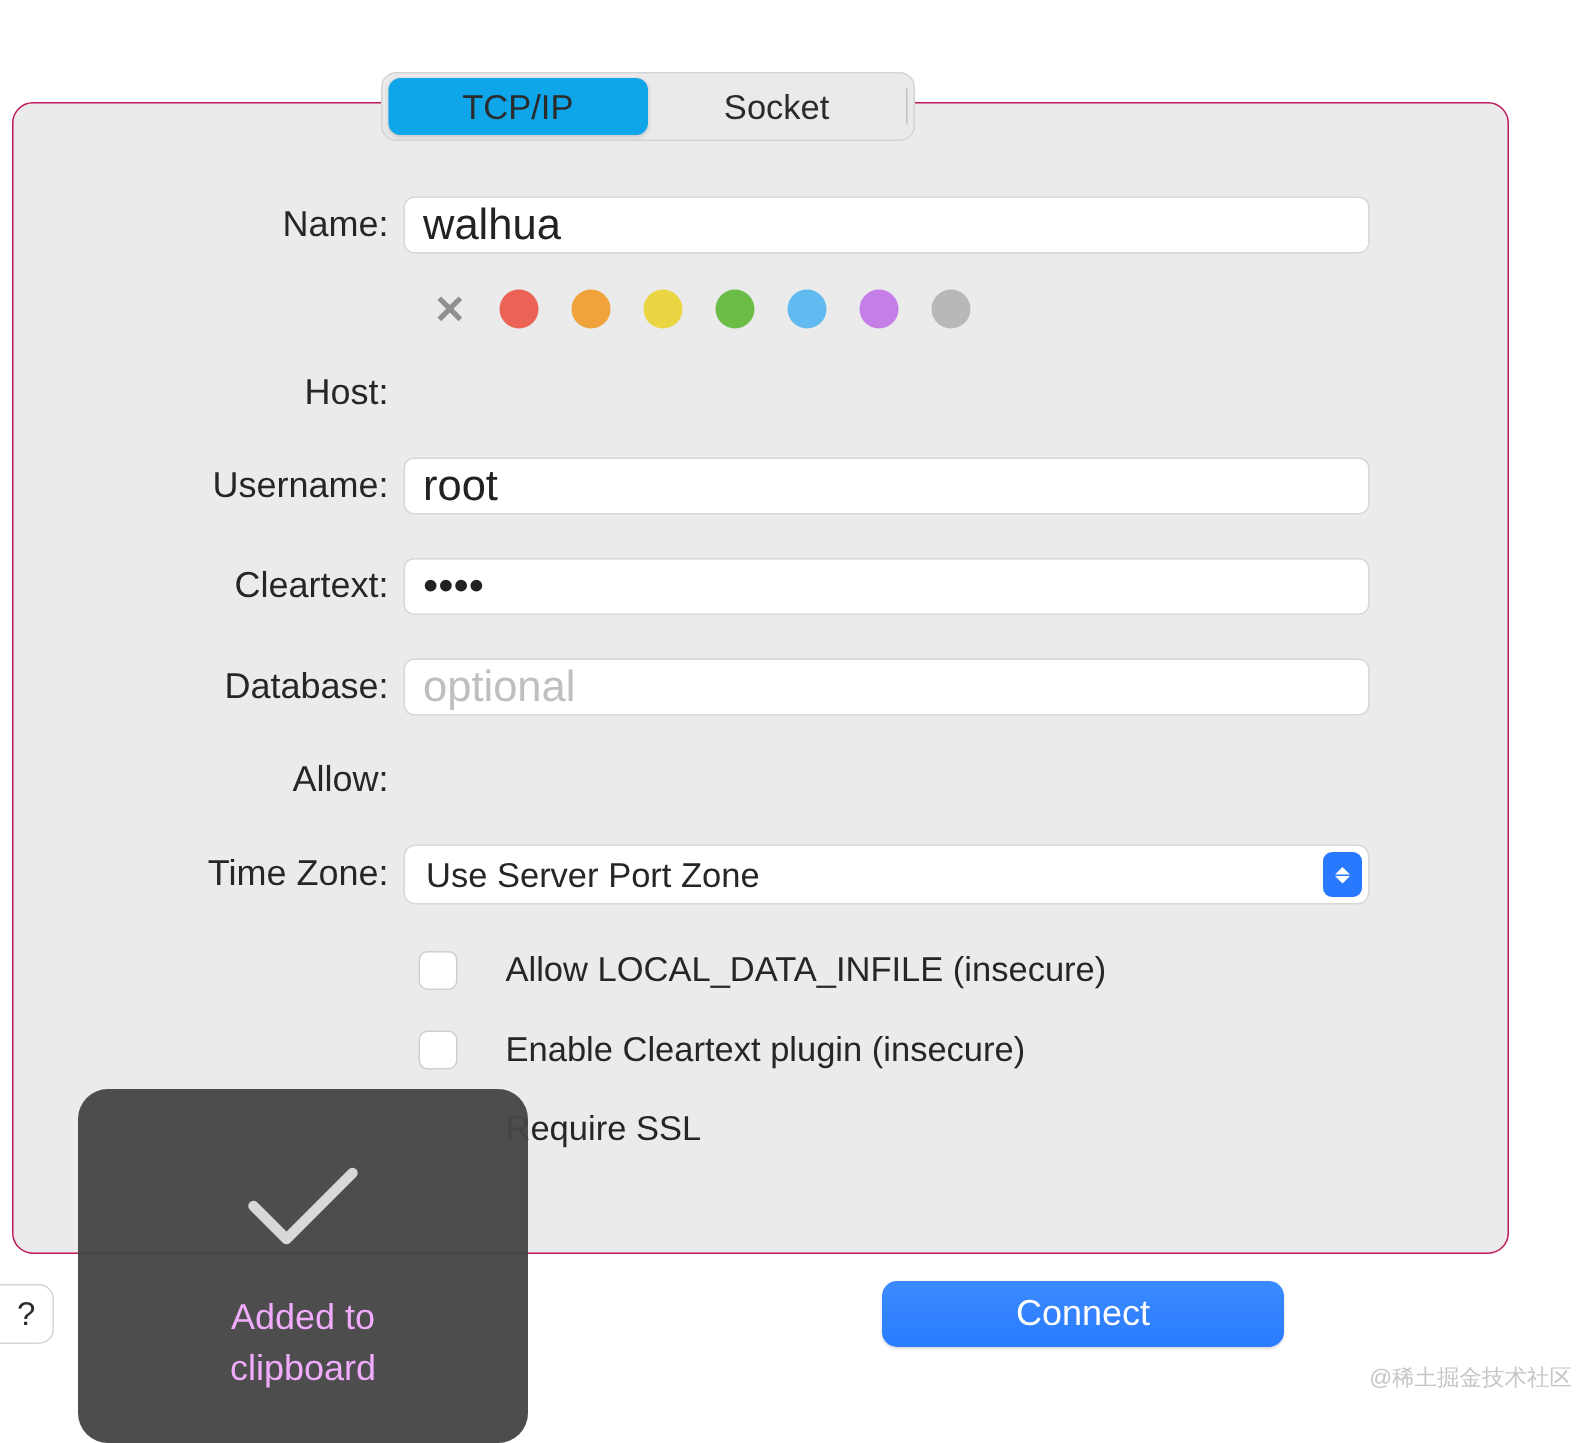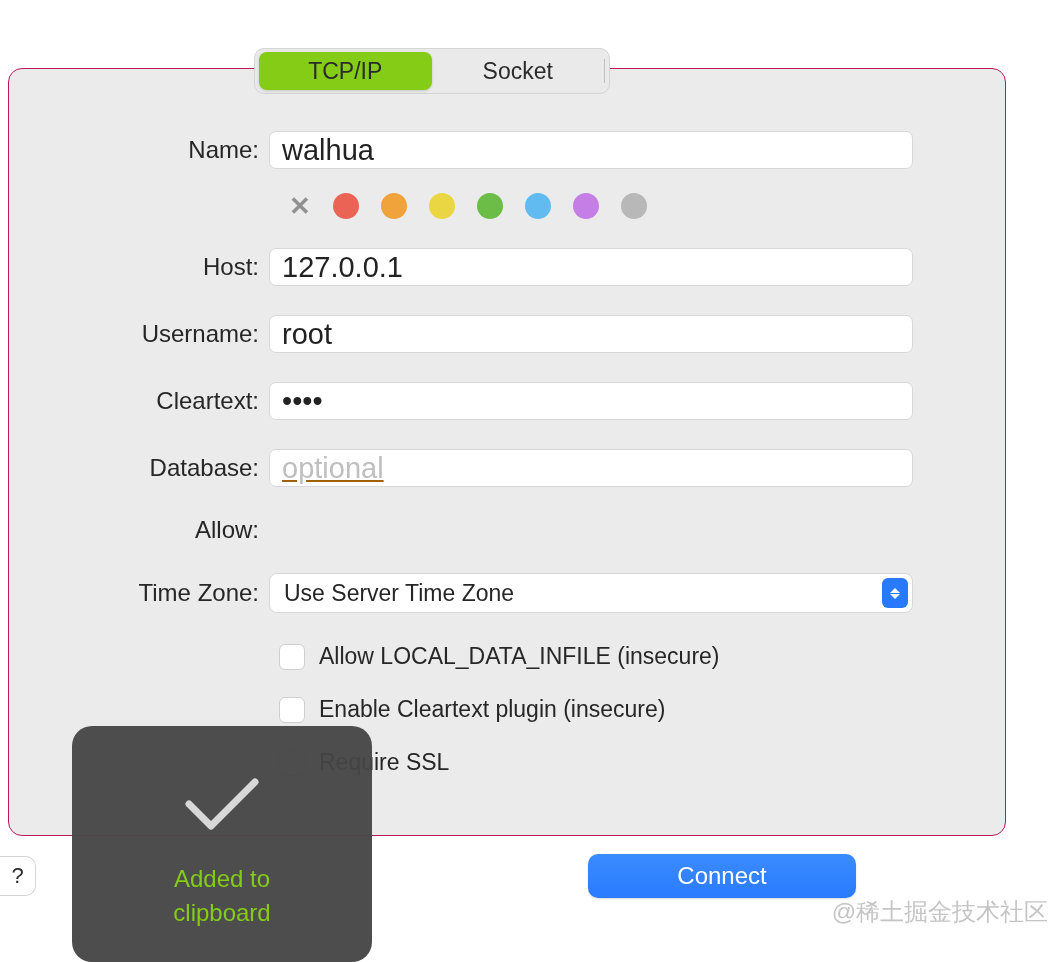--- a/index.html
+++ b/index.html
@@ -43,21 +43,21 @@
       display: flex;
       align-items: center;
       justify-content: center;
       font-size: 23px;
       color: #2b2b2b;
       border-radius: 8px;
       cursor: default;
       position: relative;
     }
     .tab.active {
-      background: #84cc16;
+      background: #0ea5e9;
       box-shadow: 0 1px 3px rgba(0,0,0,0.15);
     }
     .tab-divider {
       width: 1px;
       height: 24px;
       background: #c0c0c0;
     }
     .form {
       position: absolute;
       left: 0;
@@ -82,21 +82,21 @@
       flex: 1;
       height: 38px;
       background: #fff;
       border: 1px solid #d8d8d8;
       border-radius: 7px;
       font-size: 29px;
       padding: 0 12px;
       color: #222;
       outline: none;
     }
-    .input.dim { color: #a16207; text-decoration: underline; }
+    .input.dim { color: #a16207; }
     .input::placeholder { color: #bfbfbf; }
     .color-row {
       display: flex;
       align-items: center;
       margin-top: 24px;
       margin-left: 280px;
       gap: 22px;
     }
     .clear-color {
       color: #909090;
@@ -140,21 +140,21 @@
       border-left: 5px solid transparent;
       border-right: 5px solid transparent;
     }
     .arrow-up { border-bottom: 5px solid #fff; }
     .arrow-down { border-top: 5px solid #fff; }
     .check-row {
       display: flex;
       align-items: center;
       margin-top: 30px;
       margin-left: 270px;
-      gap: 14px;
+      gap: 32px;
       font-size: 23px;
     }
     .checkbox {
       width: 26px;
       height: 26px;
       border: 1px solid #cfcfcf;
       background: #fff;
       border-radius: 6px;
     }
     .connect-btn {
@@ -194,36 +194,35 @@
       left: 52px;
       top: 726px;
       width: 300px;
       height: 236px;
       background: rgba(70,70,70,0.96);
       border-radius: 20px;
       display: flex;
       flex-direction: column;
       align-items: center;
       justify-content: center;
-      color: #84cc16;
+      color: #f0abfc;
       z-index: 10;
       padding-top: 10px;
-      margin-left: 20px;
     }
     .toast svg { margin-bottom: 24px; }
     .toast-text {
       font-size: 24px;
       text-align: center;
       line-height: 1.4;
     }
     .watermark {
       position: absolute;
       right: 10px;
       bottom: 34px;
-      font-size: 24px;
+      font-size: 15px;
       color: rgba(140,140,140,0.5);
     }
   </style>
 </head>
 <body>
 
 <div class="tabs">
   <div class="tab active">TCP/IP</div>
   <div class="tab">Socket</div>
   <div class="tab-divider"></div>
@@ -242,21 +241,20 @@
       <div class="swatch" style="background:#f0a33b"></div>
       <div class="swatch" style="background:#ead542"></div>
       <div class="swatch" style="background:#6bbd48"></div>
       <div class="swatch" style="background:#61bbf1"></div>
       <div class="swatch" style="background:#c57ee6"></div>
       <div class="swatch" style="background:#b8b8b8"></div>
     </div>
 
     <div class="row">
       <div class="label">Host:</div>
-      <input class="input" value="127.0.0.1" style="">
     </div>
 
     <div class="row">
       <div class="label">Username:</div>
       <input class="input" value="root" style="">
     </div>
 
     <div class="row">
       <div class="label">Cleartext:</div>
       <input class="input" type="password" value="••••" style="">
@@ -267,21 +265,21 @@
       <input class="input dim" placeholder="optional" style="">
     </div>
 
     <div class="row">
       <div class="label">Allow:</div>
     </div>
 
     <div class="row">
       <div class="label">Time Zone:</div>
       <div class="select-wrap">
-        <div class="select-text">Use Server Time Zone</div>
+        <div class="select-text">Use Server Port Zone</div>
         <div class="select-arrows">
           <div class="arrow-up"></div>
           <div class="arrow-down"></div>
         </div>
       </div>
     </div>
 
     <div class="check-row">
       <div class="checkbox"></div>
       <span>Allow LOCAL_DATA_INFILE (insecure)</span>

